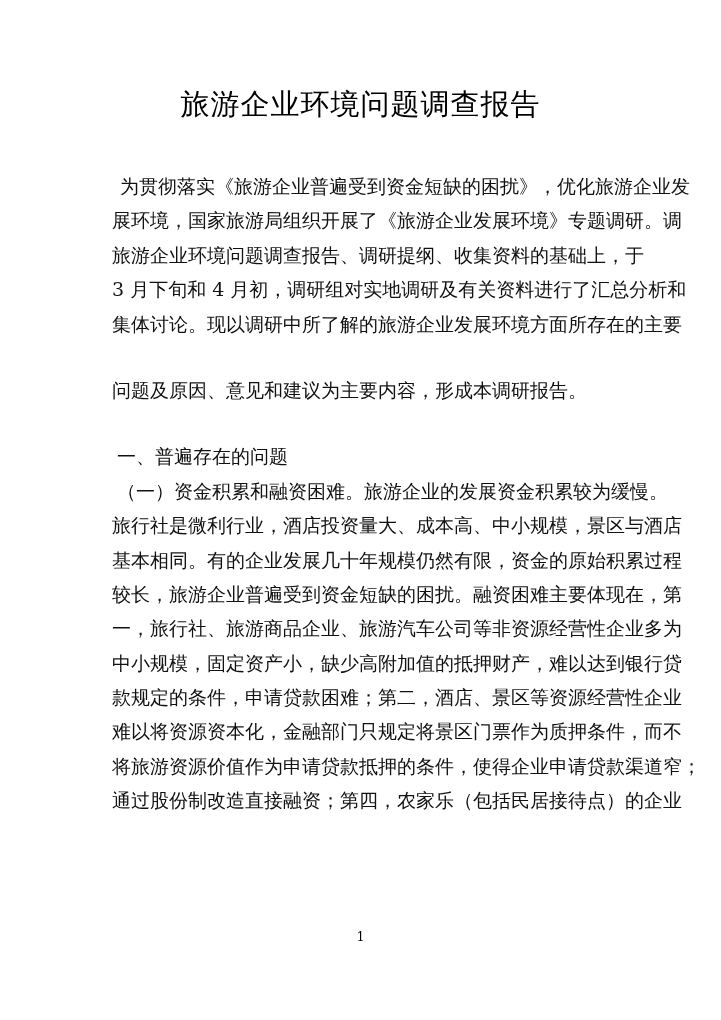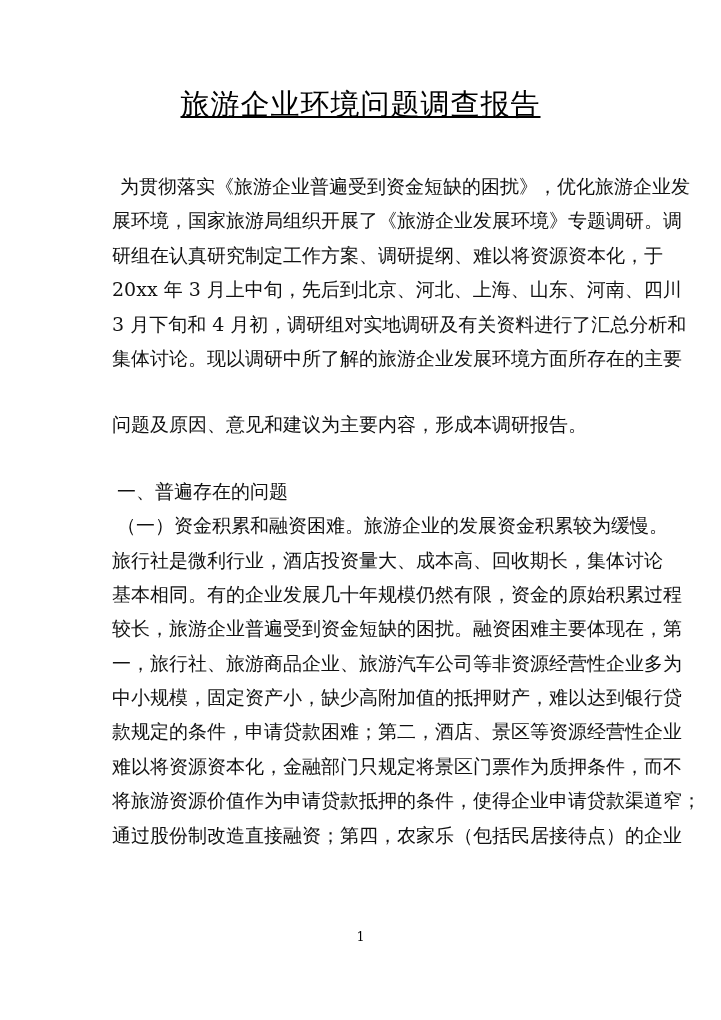--- a/index.html
+++ b/index.html
@@ -3,21 +3,21 @@
 <meta charset="utf-8">
 <style>
   html, body { margin: 0; padding: 0; background: #ffffff; }
   body { width: 721px; height: 1020px; position: relative; overflow: hidden; }
   .page {
     position: absolute; left: 0; top: 0; width: 721px; height: 1020px; background: #fff;
   }
   .title {
     position: absolute; left: 0; width: 721px; top: 84px; text-align: center;
     font-family: "DejaVu Serif", "Liberation Serif", serif;
-    font-size: 29px; line-height: 40px; color: #000; letter-spacing: 1px; text-decoration: underline;
+    font-size: 29px; line-height: 40px; color: #000; letter-spacing: 1px;
   }
   .body {
     position: absolute; left: 112px; top: 169px; width: 498px;
     font-family: "DejaVu Serif", "Liberation Serif", serif;
     font-size: 19px; color: #111;
   }
   .line {
     height: 34.4px; line-height: 34.4px; white-space: nowrap;
     text-align: justify; text-align-last: justify; overflow: visible;
   }
@@ -31,30 +31,29 @@
 </style>
 </head>
 <body>
 
 <div class="page">
   <div class="title">旅游企业环境问题调查报告</div>
 
   <div class="body">
     <div class="line indent1">为贯彻落实《旅游企业普遍受到资金短缺的困扰》，优化旅游企业发</div>
     <div class="line">展环境，国家旅游局组织开展了《旅游企业发展环境》专题调研。调</div>
-    <div class="line">研组在认真研究制定工作方案、调研提纲、难以将资源资本化，于</div>
-    <div class="line">20xx 年 3 月上中旬，先后到北京、河北、上海、山东、河南、四川</div>
+    <div class="line">旅游企业环境问题调查报告、调研提纲、收集资料的基础上，于</div>
     <div class="line">3 月下旬和 4 月初，调研组对实地调研及有关资料进行了汇总分析和</div>
     <div class="line">集体讨论。现以调研中所了解的旅游企业发展环境方面所存在的主要</div>
     <div class="line last">问题及原因、意见和建议为主要内容，形成本调研报告。</div>
 
     <div class="line last indent2">一、普遍存在的问题</div>
 
     <div class="line indent2">（一）资金积累和融资困难。旅游企业的发展资金积累较为缓慢。</div>
-    <div class="line">旅行社是微利行业，酒店投资量大、成本高、回收期长，集体讨论</div>
+    <div class="line">旅行社是微利行业，酒店投资量大、成本高、中小规模，景区与酒店</div>
     <div class="line">基本相同。有的企业发展几十年规模仍然有限，资金的原始积累过程</div>
     <div class="line">较长，旅游企业普遍受到资金短缺的困扰。融资困难主要体现在，第</div>
     <div class="line">一，旅行社、旅游商品企业、旅游汽车公司等非资源经营性企业多为</div>
     <div class="line">中小规模，固定资产小，缺少高附加值的抵押财产，难以达到银行贷</div>
     <div class="line">款规定的条件，申请贷款困难；第二，酒店、景区等资源经营性企业</div>
     <div class="line">难以将资源资本化，金融部门只规定将景区门票作为质押条件，而不</div>
     <div class="line">将旅游资源价值作为申请贷款抵押的条件，使得企业申请贷款渠道窄；</div>
     <div class="line">通过股份制改造直接融资；第四，农家乐（包括民居接待点）的企业</div>
   </div>
 

